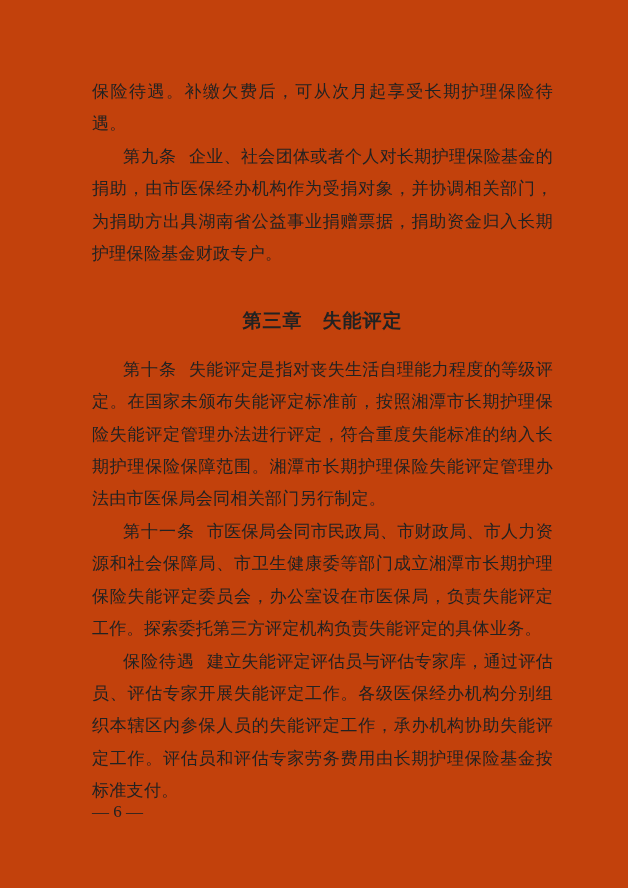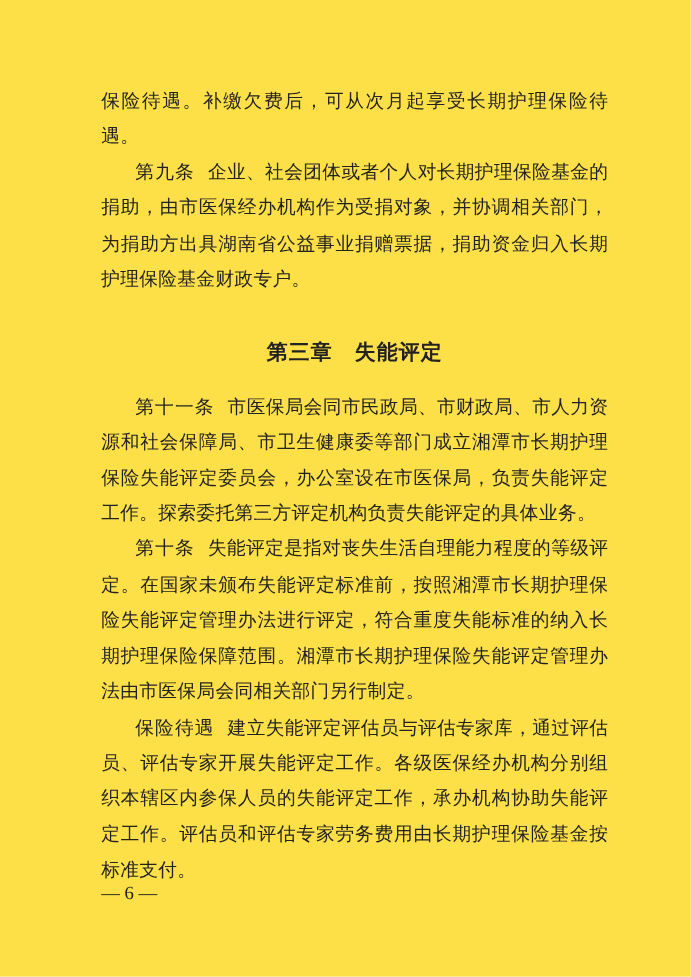--- a/index.html
+++ b/index.html
@@ -11,21 +11,21 @@
     width: 628px;
     height: 888px;
     position: relative;
     font-family: "Liberation Serif", serif;
     color: #222222;
     overflow: hidden;
   }
   .page {
     position: absolute;
     inset: 0;
-    background: #fde047;
+    background: #c2410c;
   }
   .text-block {
     position: absolute;
     left: 92px;
     top: 76px;
     width: 461px;
     font-size: 17px;
     line-height: 32.4px;
     text-align: justify;
     letter-spacing: 0.3px;
@@ -62,20 +62,20 @@
   }
 </style>
 </head>
 <body>
 
 <div class="page">
   <main class="text-block" id="doc-body">
       <p class="para">保险待遇。补缴欠费后，可从次月起享受长期护理保险待遇。</p>
       <p class="para indent"><span class="article-term">第九条</span>企业、社会团体或者个人对长期护理保险基金的捐助，由市医保经办机构作为受捐对象，并协调相关部门，为捐助方出具湖南省公益事业捐赠票据，捐助资金归入长期护理保险基金财政专户。</p>
       <h2 class="chapter-heading">第三章　失能评定</h2>
+      <p class="para indent"><span class="article-term">第十条</span>失能评定是指对丧失生活自理能力程度的等级评定。在国家未颁布失能评定标准前，按照湘潭市长期护理保险失能评定管理办法进行评定，符合重度失能标准的纳入长期护理保险保障范围。湘潭市长期护理保险失能评定管理办法由市医保局会同相关部门另行制定。</p>
       <p class="para indent"><span class="article-term">第十一条</span>市医保局会同市民政局、市财政局、市人力资源和社会保障局、市卫生健康委等部门成立湘潭市长期护理保险失能评定委员会，办公室设在市医保局，负责失能评定工作。探索委托第三方评定机构负责失能评定的具体业务。</p>
-      <p class="para indent"><span class="article-term">第十条</span>失能评定是指对丧失生活自理能力程度的等级评定。在国家未颁布失能评定标准前，按照湘潭市长期护理保险失能评定管理办法进行评定，符合重度失能标准的纳入长期护理保险保障范围。湘潭市长期护理保险失能评定管理办法由市医保局会同相关部门另行制定。</p>
       <p class="para indent"><span class="article-term">保险待遇</span>建立失能评定评估员与评估专家库，通过评估员、评估专家开展失能评定工作。各级医保经办机构分别组织本辖区内参保人员的失能评定工作，承办机构协助失能评定工作。评估员和评估专家劳务费用由长期护理保险基金按标准支付。</p>
     </main>
   <footer class="page-footer">
     <span>— 6 —</span>
   </footer>
 </div>
 
 </body></html>

